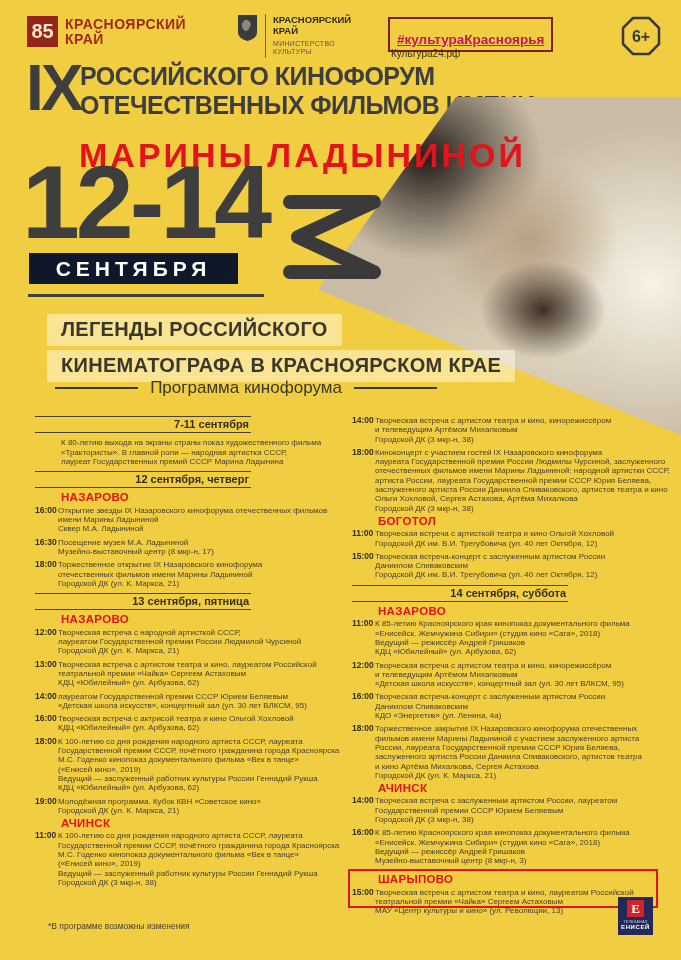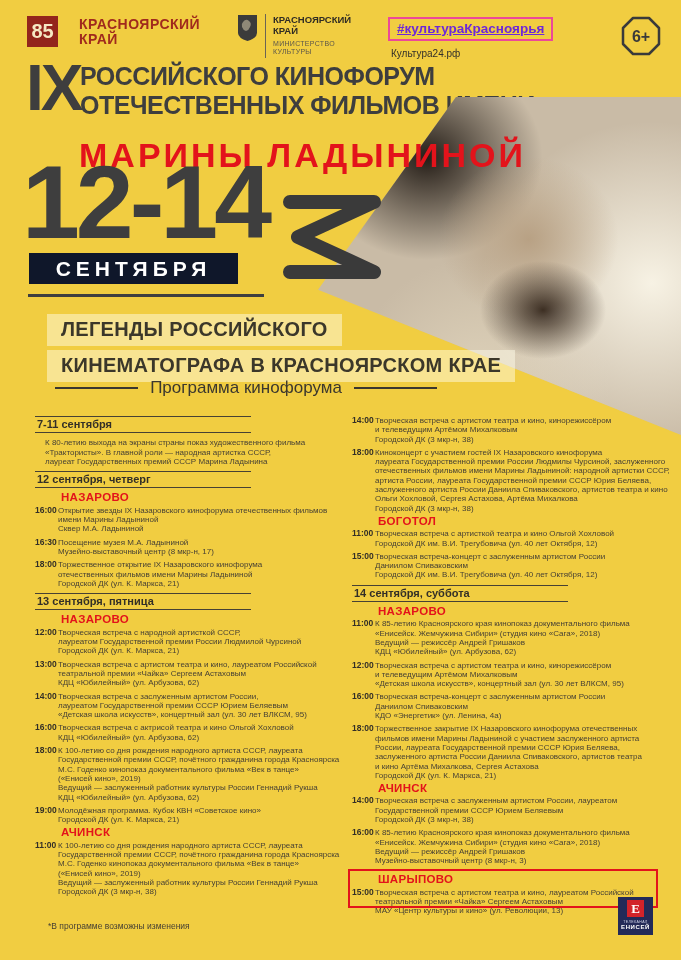--- a/index.html
+++ b/index.html
@@ -1,29 +1,29 @@
 <!DOCTYPE html>
 <html><head>
 <meta charset="utf-8">
 <style>
   html,body{margin:0;padding:0;background:#888;}
   .poster{position:relative;width:681px;height:960px;background:#F1CD41;overflow:hidden;
           font-family:"Liberation Sans","DejaVu Sans",sans-serif;color:#3b372e;}
   
-  .logo85{position:absolute;left:27px;top:16px;display:flex;align-items:flex-start;gap:21px;}
+  .logo85{position:absolute;left:27px;top:16px;display:flex;align-items:flex-start;gap:7px;}
   .logo85 .badge{width:31px;height:31px;background:#93251c;color:#f6e9c4;font-weight:bold;
                  font-size:20px;display:flex;align-items:center;justify-content:center;}
   .logo85 .txt{color:#a02a1d;font-weight:bold;font-size:14px;line-height:15px;letter-spacing:.5px;padding-top:1px;}
   .ministry{position:absolute;left:237px;top:14px;display:flex;gap:7px;align-items:flex-start;}
   .ministry .crest{flex:none;}
   .ministry .vr{width:1px;background:#6b6455;height:44px;}
   .ministry .mtxt{font-size:9.5px;line-height:10.5px;font-weight:bold;color:#2f2b24;padding-top:1px;}
   .ministry .mdept{font-size:7px;line-height:8px;font-weight:normal;color:#5c564a;margin-top:4px;letter-spacing:.3px;}
-  .hashtag{position:absolute;left:388px;top:17px;border:2px solid #ec4899;color:#6d28d9;
-           font-weight:bold;font-size:13.5px;padding:2px 7px 3px;text-decoration:underline;}
+  .hashtag{position:absolute;left:388px;top:17px;border:2px solid #7f1d1d;color:#be185d;
+           font-weight:bold;font-size:13.5px;padding:13px 7px 3px;text-decoration:underline;}
   .site{position:absolute;left:391px;top:48px;font-size:10px;color:#33302a;text-align:center;}
   .age{position:absolute;left:620px;top:15px;width:42px;height:42px;}
   .age svg{display:block;}
   
   .numeral{position:absolute;left:26px;top:56px;font-size:64px;font-weight:bold;color:#3e3e3e;
            letter-spacing:-3px;line-height:64px;}
   .title-lines{position:absolute;left:80px;top:62px;font-weight:bold;color:#3e3e3e;
                font-size:25px;line-height:29px;letter-spacing:-0.5px;white-space:nowrap;}
   .name{position:absolute;left:79px;top:136px;color:#e3131b;font-weight:bold;font-size:34px;
         letter-spacing:3px;white-space:nowrap;z-index:3;}
@@ -51,25 +51,25 @@
   .strip1{left:47px;top:314px;}
   .strip2{left:47px;top:350px;}
   .prog-label-row{position:absolute;left:55px;top:378px;width:382px;display:flex;align-items:center;gap:12px;z-index:2;}
   .prog-label-row .rule{flex:1;height:2px;background:#3b372e;}
   .prog-label-row .lbl{font-size:17px;color:#3b372e;white-space:nowrap;text-align:center;}
   
   .col{position:absolute;top:416px;z-index:2;font-size:8px;line-height:9.3px;color:#474134;}
   .col-left{left:35px;width:312px;}
   .col-right{left:352px;width:306px;}
   .prog-date{width:212px;border-top:1.5px solid #474134;border-bottom:1.5px solid #474134;
-             font-weight:bold;font-size:11px;color:#332f27;padding:3px 2px;margin:5px 0 5px;}
+             font-weight:bold;font-size:11px;color:#332f27;padding:3px 2px;margin:5px 0 5px;text-align:right;}
   .col .prog-date:first-child{margin-top:0;}
   .prog-city{color:#e3131b;font-weight:bold;font-size:11.5px;margin:3px 0 3px 26px;letter-spacing:.3px;}
   .prog-venue{margin:0 0 4px 26px;color:#e3131b;font-weight:bold;font-size:9.5px;line-height:12px;}
-  .prog-desc{margin:0 0 5px 10px;}
+  .prog-desc{margin:0 0 5px 26px;}
   .prog-event{display:flex;margin-bottom:4px;}
   .prog-time{flex:none;width:23px;font-weight:bold;color:#332f27;font-size:8.5px;}
   .prog-lines{flex:1;}
   .prog-lines div,.prog-desc div,.prog-venue div{white-space:nowrap;}
   .highlight-box{border:2px solid #e3131b;height:34px;overflow:visible;margin-left:-4px;
                  padding:1px 0 0 2px;position:relative;}
   
   .footnote{position:absolute;left:48px;top:921px;font-size:8.5px;color:#474134;z-index:2;}
   .tvlogo{position:absolute;left:618px;top:897px;width:35px;height:38px;background:#232a58;z-index:4;
           display:flex;flex-direction:column;align-items:center;padding-top:3px;box-sizing:border-box;}
@@ -190,21 +190,20 @@
         <span class="prog-time">13:00</span>
         <div class="prog-lines">
           <div class="">Творческая встреча с артистом театра и кино, лауреатом Российской</div>
           <div class="">театральной премии «Чайка» Сергеем Астаховым</div>
           <div class="">КДЦ «Юбилейный» (ул. Арбузова, 62)</div>
         </div>
       </div>
       <div class="prog-event">
         <span class="prog-time">14:00</span>
         <div class="prog-lines">
-          <div class="">Творческая встреча с заслуженным артистом России,</div>
           <div class="">лауреатом Государственной премии СССР Юрием Беляевым</div>
           <div class="">«Детская школа искусств», концертный зал (ул. 30 лет ВЛКСМ, 95)</div>
         </div>
       </div>
       <div class="prog-event">
         <span class="prog-time">16:00</span>
         <div class="prog-lines">
           <div class="">Творческая встреча с актрисой театра и кино Ольгой Хохловой</div>
           <div class="">КДЦ «Юбилейный» (ул. Арбузова, 62)</div>
         </div>

